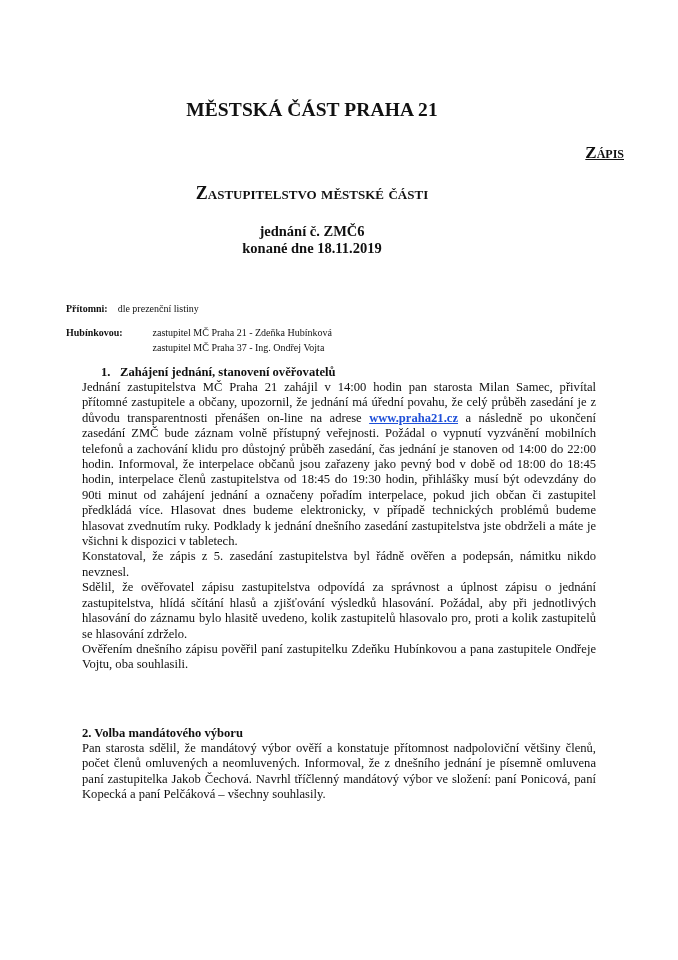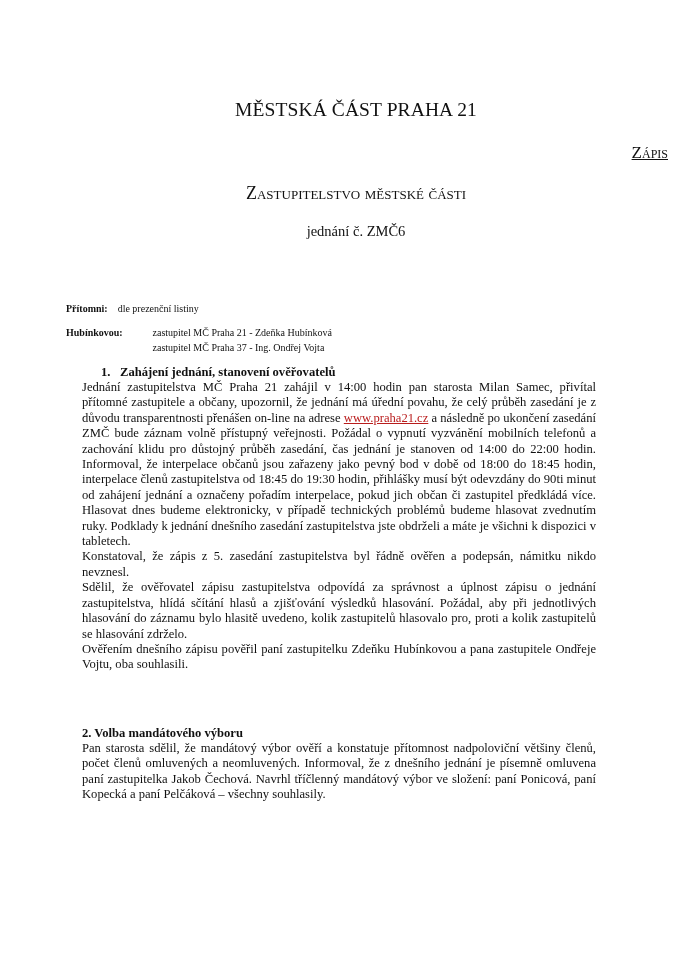--- a/index.html
+++ b/index.html
@@ -1,48 +1,49 @@
 <!DOCTYPE html>
 <html><head>
   <meta charset="utf-8">
   <style>
     html, body { margin: 0; padding: 0; background: #ffffff; }
     body { width: 678px; height: 960px; position: relative; overflow: hidden;
       font-family: "Liberation Serif", "DejaVu Serif", serif; color: #111; }
     .page { position: absolute; left: 0; top: 0; width: 678px; height: 960px; }
-    .center { position: absolute; left: 0; width: 624px; text-align: center; font-weight: normal; padding-left: 44px; }
+    .center { position: absolute; left: 0; width: 624px; text-align: center; font-weight: bold; }
     .t1 { top: 99px; font-size: 19.5px; letter-spacing: 0.1px; }
     .t2 { top: 143px; font-size: 17px; text-decoration: underline; font-variant: small-caps; text-align: right; }
     .t3 { top: 183px; font-size: 18px; font-variant: small-caps; }
     .t4 { top: 223px; font-size: 14.5px; line-height: 17px; }
     .meta { position: absolute; left: 66px; font-size: 10px; line-height: 15px; margin-top: 12px; }
     .meta .lbl { font-weight: bold; display: inline-block; }
     .m1 { top: 289px; }
     .m1 .val { margin-left: 10px; }
     .m2 { top: 313px; }
     .m2 .lbl { width: 84px; vertical-align: top; }
     .m2 .vals { display: inline-block; vertical-align: top; }
     .body { position: absolute; left: 82px; width: 514px; font-size: 12.6px; line-height: 15.4px; text-align: justify; }
     .body p { margin: 0; }
     .h1 { position: absolute; left: 101px; top: 365px; font-size: 12.6px; font-weight: bold; }
     .h1 .num { display: inline-block; width: 19px; }
     .b1 { top: 380px; }
     .h2 { position: absolute; left: 82px; top: 726px; font-size: 12.6px; font-weight: bold; }
     .b2 { top: 741px; font-family: Liberation Serif, serif; }
-    a.link { color: #b91c1c; text-decoration: underline; }
+    a.link { color: #1d4ed8; text-decoration: underline; font-weight: bold; }
   </style>
 </head>
 <body>
 
 <div class="page">
   <div class="center t1">MĚSTSKÁ ČÁST PRAHA 21</div>
   <div class="center t2">Zápis</div>
   <div class="center t3">Zastupitelstvo městské části</div>
   <div class="center t4">
     <div>jednání č. ZMČ6</div>
+    <div>konané dne 18.11.2019</div>
   </div>
 
   <div class="meta m1">
     <span class="lbl">Přítomni:</span><span class="val">dle prezenční listiny</span>
   </div>
   <div class="meta m2">
     <span class="lbl">Hubínkovou:</span>
     <span class="vals">
       <div>zastupitel MČ Praha 21 - Zdeňka Hubínková</div>
       <div>zastupitel MČ Praha 37 - Ing. Ondřej Vojta</div>

